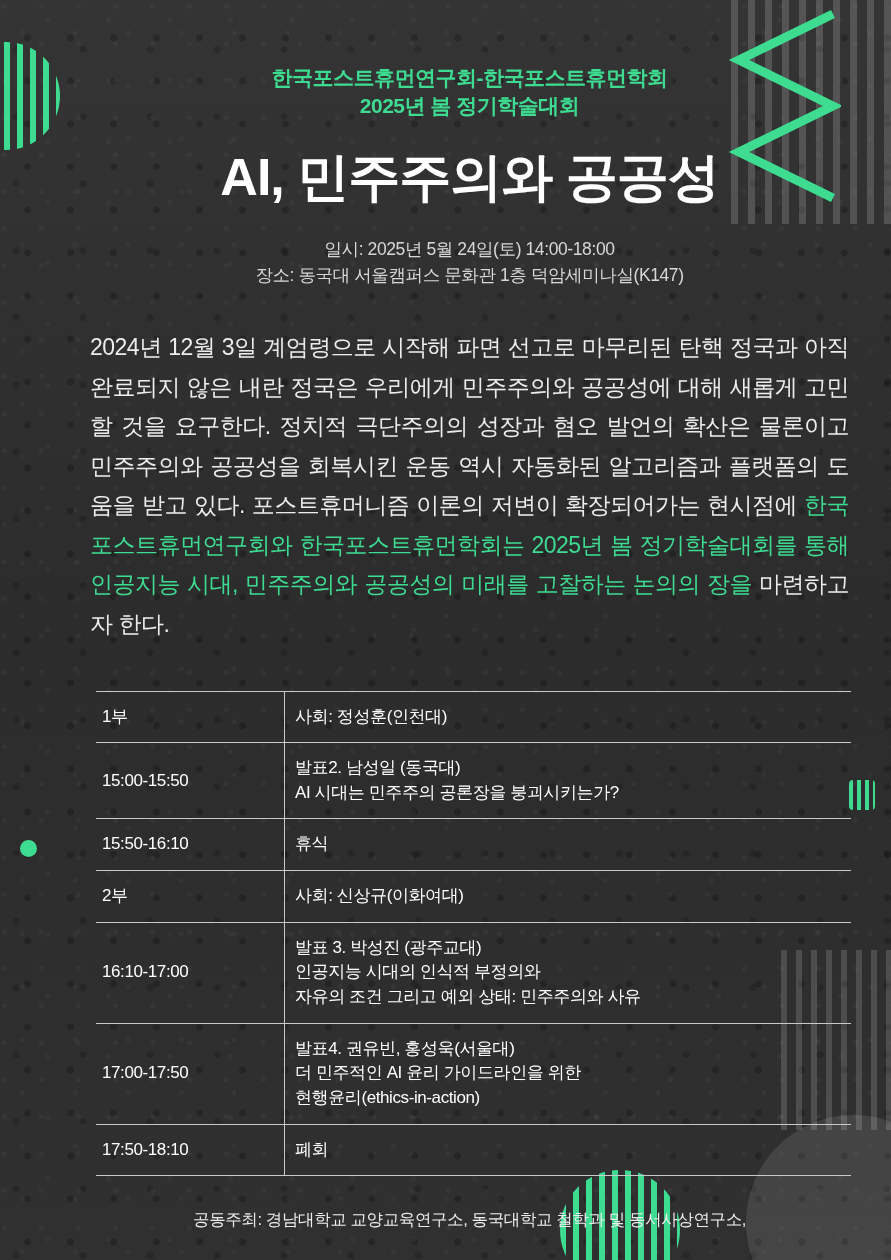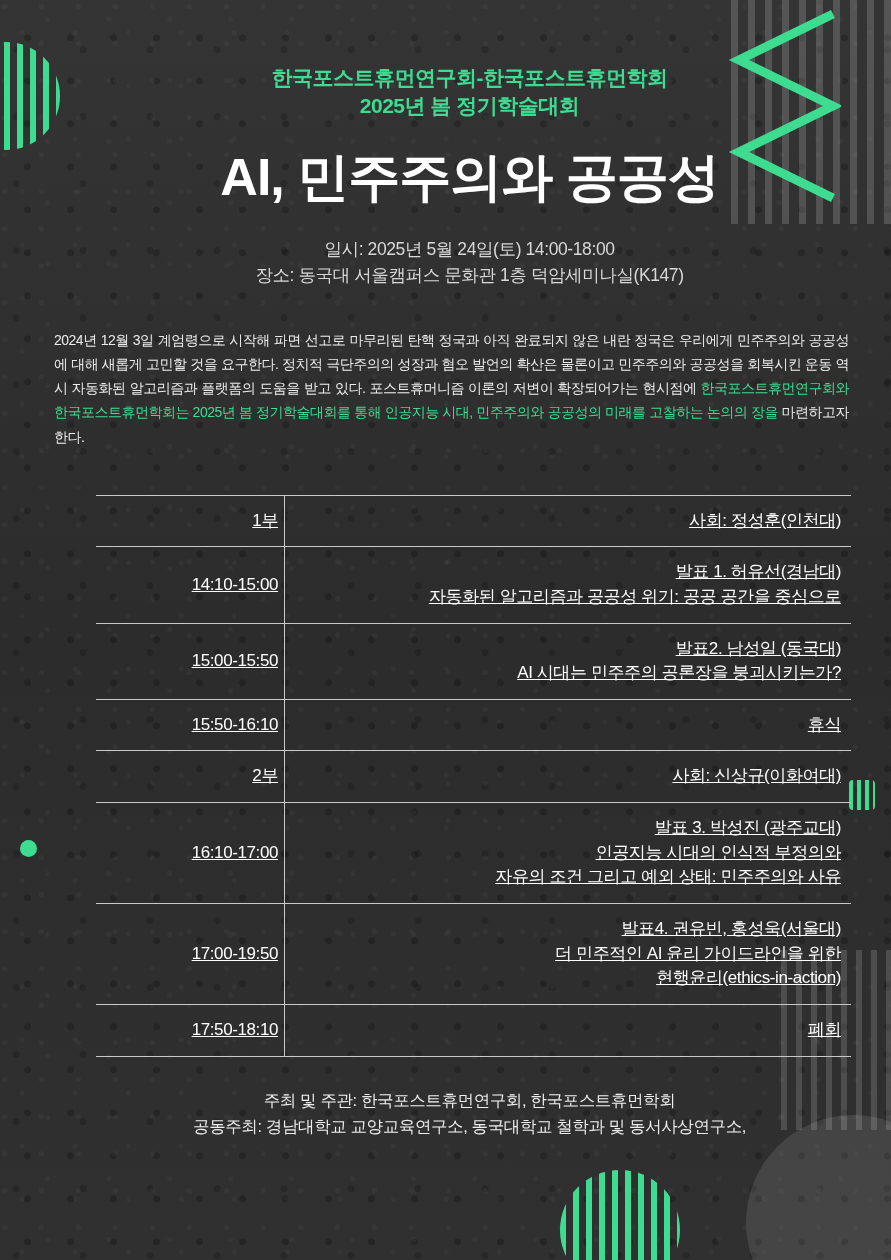--- a/index.html
+++ b/index.html
@@ -100,22 +100,22 @@
   .meta {
     text-align: center;
     color: #d8d8d8;
     font-size: 17.5px;
     line-height: 1.5;
     margin-top: 23px;
     letter-spacing: -0.4px;
   }
 
   .intro {
-    margin: 40px 62px 0 26px;
-    font-size: 14px;
+    margin: 40px 62px 0 62px;
+    font-size: 23px;
     line-height: 1.72;
     color: #ececec;
     text-align: justify;
     letter-spacing: -0.5px;
   }
   .hl { color: #3ddc91; }
 
   
   .schedule {
     margin: 46px 68px 0 68px;
@@ -123,23 +123,22 @@
     width: calc(891px - 136px);
     border-top: 1px solid #c9c9c9;
   }
   .schedule td {
     border-bottom: 1px solid #c9c9c9;
     padding: 13px 6px;
     font-size: 17px;
     line-height: 1.45;
     color: #ffffff;
     letter-spacing: -0.4px;
-    text-align: right;
+    text-align: left;
     vertical-align: middle;
-    text-decoration: underline;
   }
   .schedule td.time {
     width: 176px;
     border-right: 1px solid #c9c9c9;
     white-space: nowrap;
   }
   .schedule td.desc { padding-left: 10px; padding-right: 10px; margin-left: 39px; }
   .desc-line { display: block; }
 
   .footer {
@@ -185,27 +184,20 @@
 
     <table class="schedule">
       <tbody>
           <tr>
             <td class="time">1부</td>
             <td class="desc">
               <span class="desc-line">사회: 정성훈(인천대)</span>
             </td>
           </tr>
           <tr>
-            <td class="time">14:10-15:00</td>
-            <td class="desc">
-              <span class="desc-line">발표 1. 허유선(경남대)</span>
-              <span class="desc-line">자동화된 알고리즘과 공공성 위기: 공공 공간을 중심으로</span>
-            </td>
-          </tr>
-          <tr>
             <td class="time">15:00-15:50</td>
             <td class="desc">
               <span class="desc-line">발표2. 남성일 (동국대)</span>
               <span class="desc-line">AI 시대는 민주주의 공론장을 붕괴시키는가?</span>
             </td>
           </tr>
           <tr>
             <td class="time">15:50-16:10</td>
             <td class="desc">
               <span class="desc-line">휴식</span>
@@ -219,36 +211,35 @@
           </tr>
           <tr>
             <td class="time">16:10-17:00</td>
             <td class="desc">
               <span class="desc-line">발표 3. 박성진 (광주교대)</span>
               <span class="desc-line">인공지능 시대의 인식적 부정의와</span>
               <span class="desc-line">자유의 조건 그리고 예외 상태: 민주주의와 사유</span>
             </td>
           </tr>
           <tr>
-            <td class="time">17:00-19:50</td>
+            <td class="time">17:00-17:50</td>
             <td class="desc">
               <span class="desc-line">발표4. 권유빈, 홍성욱(서울대)</span>
               <span class="desc-line">더 민주적인 AI 윤리 가이드라인을 위한</span>
               <span class="desc-line">현행윤리(ethics-in-action)</span>
             </td>
           </tr>
           <tr>
             <td class="time">17:50-18:10</td>
             <td class="desc">
               <span class="desc-line">폐회</span>
             </td>
           </tr>
         </tbody>
     </table>
 
     <div class="footer">
-      <div>주최 및 주관: 한국포스트휴먼연구회, 한국포스트휴먼학회</div>
       <div>공동주최: 경남대학교 교양교육연구소, 동국대학교 철학과 및 동서사상연구소,</div>
 
     </div>
 
   </div>
 </div>
 
 </body></html>

